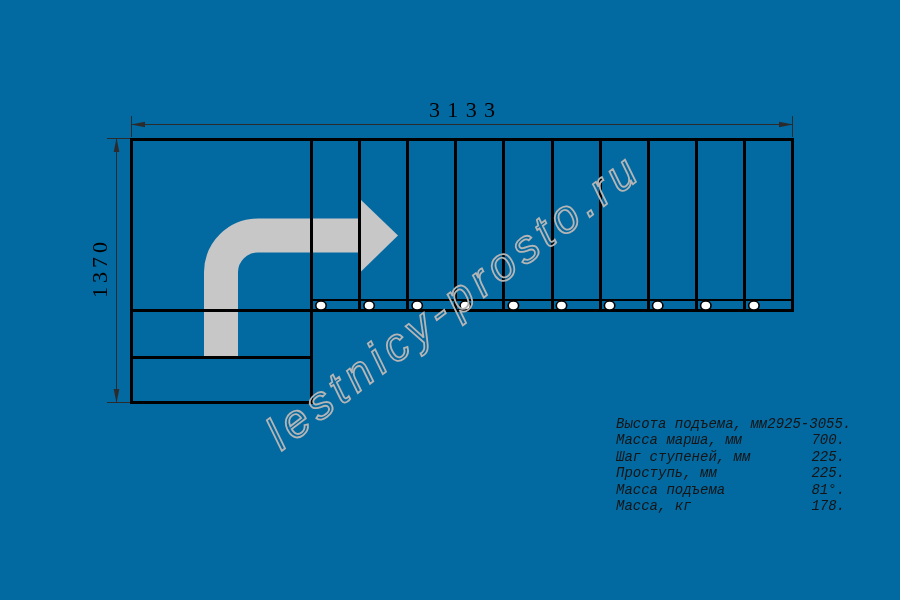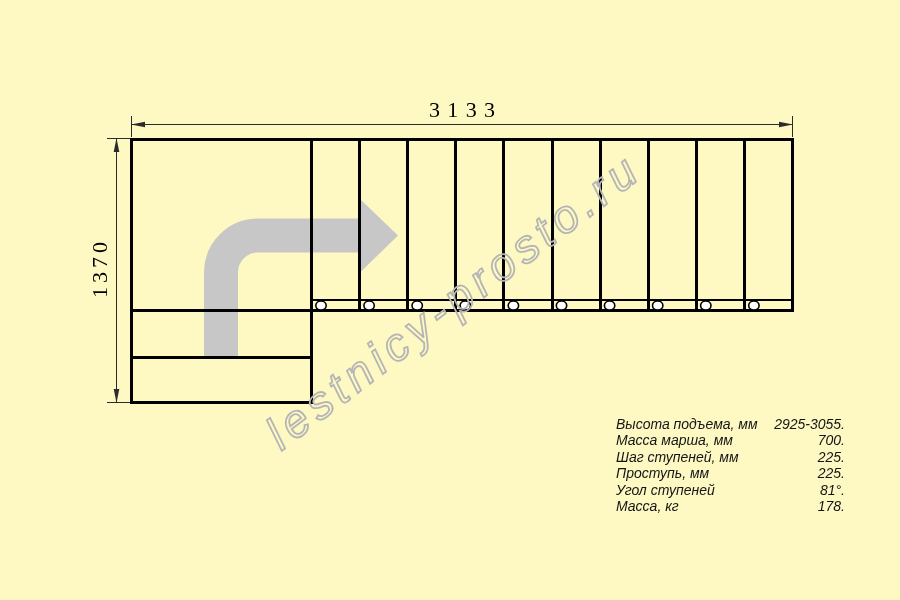--- a/index.html
+++ b/index.html
@@ -1,37 +1,37 @@
 <!DOCTYPE html>
 <html style="--line: #000000; --dim: #2b2b2b; --arrow: #c7c7c7; --wm: #b5b5b5;"><head>
 <meta charset="utf-8">
 <style>
   html,body { margin:0; padding:0; background:#fff; }
   #canvas {
-    position:relative; width:900px; height:600px; background:#fef9c3;
+    position:relative; width:900px; height:600px; background:#0369a1;
     overflow:hidden; font-family:"Liberation Sans", sans-serif;
   }
   svg { position:absolute; left:0; top:0; }
   .structure line { stroke:var(--line,#000); stroke-width:3; shape-rendering:crispEdges; }
   .structure line.thin { stroke-width:2; }
   .circles ellipse { fill:#fff; stroke:var(--line,#000); stroke-width:1.6; }
   .dims line { stroke:var(--dim,#2b2b2b); stroke-width:1; shape-rendering:crispEdges; }
   .dims polygon { fill:var(--dim,#1a1a1a); }
   .dim-text {
     font-family:"Liberation Serif", serif; font-size:22px; fill:#000;
   }
   .flow-arrow path { fill:none; stroke:var(--arrow,#c7c7c7); stroke-width:34; }
   .flow-arrow polygon { fill:var(--arrow,#c7c7c7); }
   .wm-text {
     font-family:"Liberation Sans", sans-serif; font-style:italic; font-size:46px;
     fill:none; stroke:var(--wm,#b5b5b5); stroke-width:1.8; letter-spacing:1px;
   }
   .specs {
     position:absolute; left:616px; top:416px; width:229px;
-    font-family:Liberation Sans, sans-serif; font-style:italic;
+    font-family:Liberation Mono, monospace; font-style:italic;
     font-size:14px; line-height:16.4px; color:#141414;
   }
   .spec-row { display:flex; justify-content:space-between; }
   .spec-label { white-space:nowrap; }
   .spec-value { white-space:nowrap; text-align:center; }
 </style>
 </head>
 <body>
 
 <div id="canvas">
@@ -110,21 +110,21 @@
     </div>
     <div class="spec-row">
       <span class="spec-label">Шаг ступеней, мм</span>
       <span class="spec-value">225.</span>
     </div>
     <div class="spec-row">
       <span class="spec-label">Проступь, мм</span>
       <span class="spec-value">225.</span>
     </div>
     <div class="spec-row">
-      <span class="spec-label">Угол ступеней</span>
+      <span class="spec-label">Масса подъема</span>
       <span class="spec-value">81°.</span>
     </div>
     <div class="spec-row">
       <span class="spec-label">Масса, кг</span>
       <span class="spec-value">178.</span>
     </div>
   </div>
 </div>
 
 </body></html>

